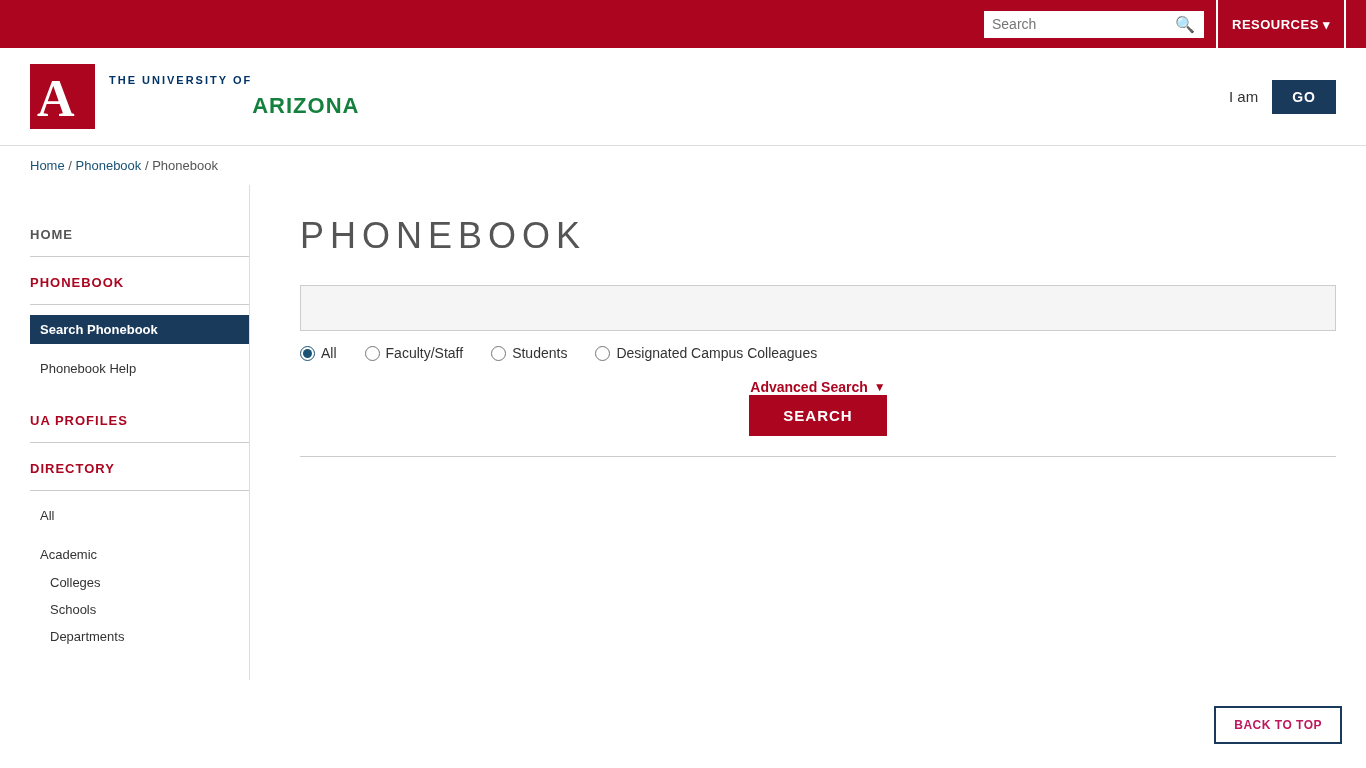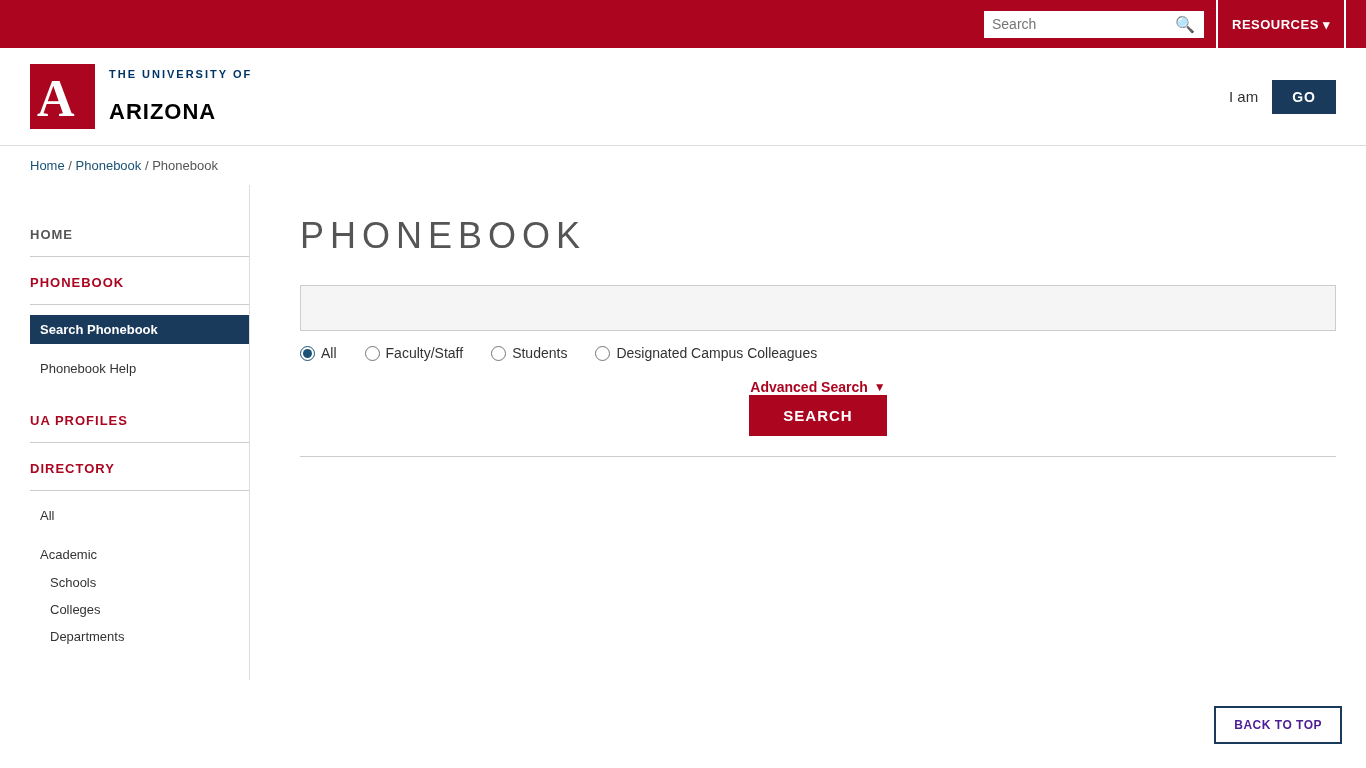--- a/index.html
+++ b/index.html
@@ -58,32 +58,32 @@
       padding: 16px 30px;
       border-bottom: 1px solid #ddd;
     }
     .logo-area {
       display: flex;
       align-items: center;
       gap: 14px;
     }
     .logo-text {
       display: flex;
-      flex-direction: column;
+      flex-direction: row;
     }
     .logo-text .university-line {
       font-size: 11px;
       color: #003366;
       font-weight: bold;
       letter-spacing: 2px;
       text-transform: uppercase;
     }
     .logo-text .arizona-line {
       font-size: 22px;
-      color: #000000;
+      color: #15803d;
       font-weight: bold;
       letter-spacing: 1px;
       text-transform: uppercase;
       margin-top: 19px;
     }
     .header-right {
       display: flex;
       align-items: center;
       gap: 14px;
     }
@@ -278,21 +278,21 @@
       border-top: 1px solid #ccc;
       margin-top: 10px;
     }
 
     
     .back-to-top {
       position: fixed;
       bottom: 24px;
       right: 24px;
       border: 2px solid #1a3a5c;
-      color: #4c1d95;
+      color: #be185d;
       background: #fff;
       padding: 10px 18px;
       font-size: 12px;
       font-weight: bold;
       letter-spacing: 0.5px;
       cursor: pointer;
       text-transform: uppercase;
     }
 
     
@@ -349,22 +349,22 @@
     <hr class="sidebar-divider">
     <a class="sidebar-item active">Search Phonebook</a>
     <a class="sidebar-item">Phonebook Help</a>
     <br>
     <div class="sidebar-section-title">UA PROFILES</div>
     <hr class="sidebar-divider">
     <div class="sidebar-section-title">DIRECTORY</div>
     <hr class="sidebar-divider">
     <a class="sidebar-item">All</a>
     <a class="sidebar-item">Academic</a>
+    <a class="sidebar-sub-item">Colleges</a>
     <a class="sidebar-sub-item">Schools</a>
-    <a class="sidebar-sub-item">Colleges</a>
     <a class="sidebar-sub-item">Departments</a>
   </div>
 
   <div class="content">
     <h1 class="page-title">PHONEBOOK</h1>
 
     <input class="search-field" type="text" placeholder="" style="">
 
     <div class="radio-group">
       <label class="radio-option">

